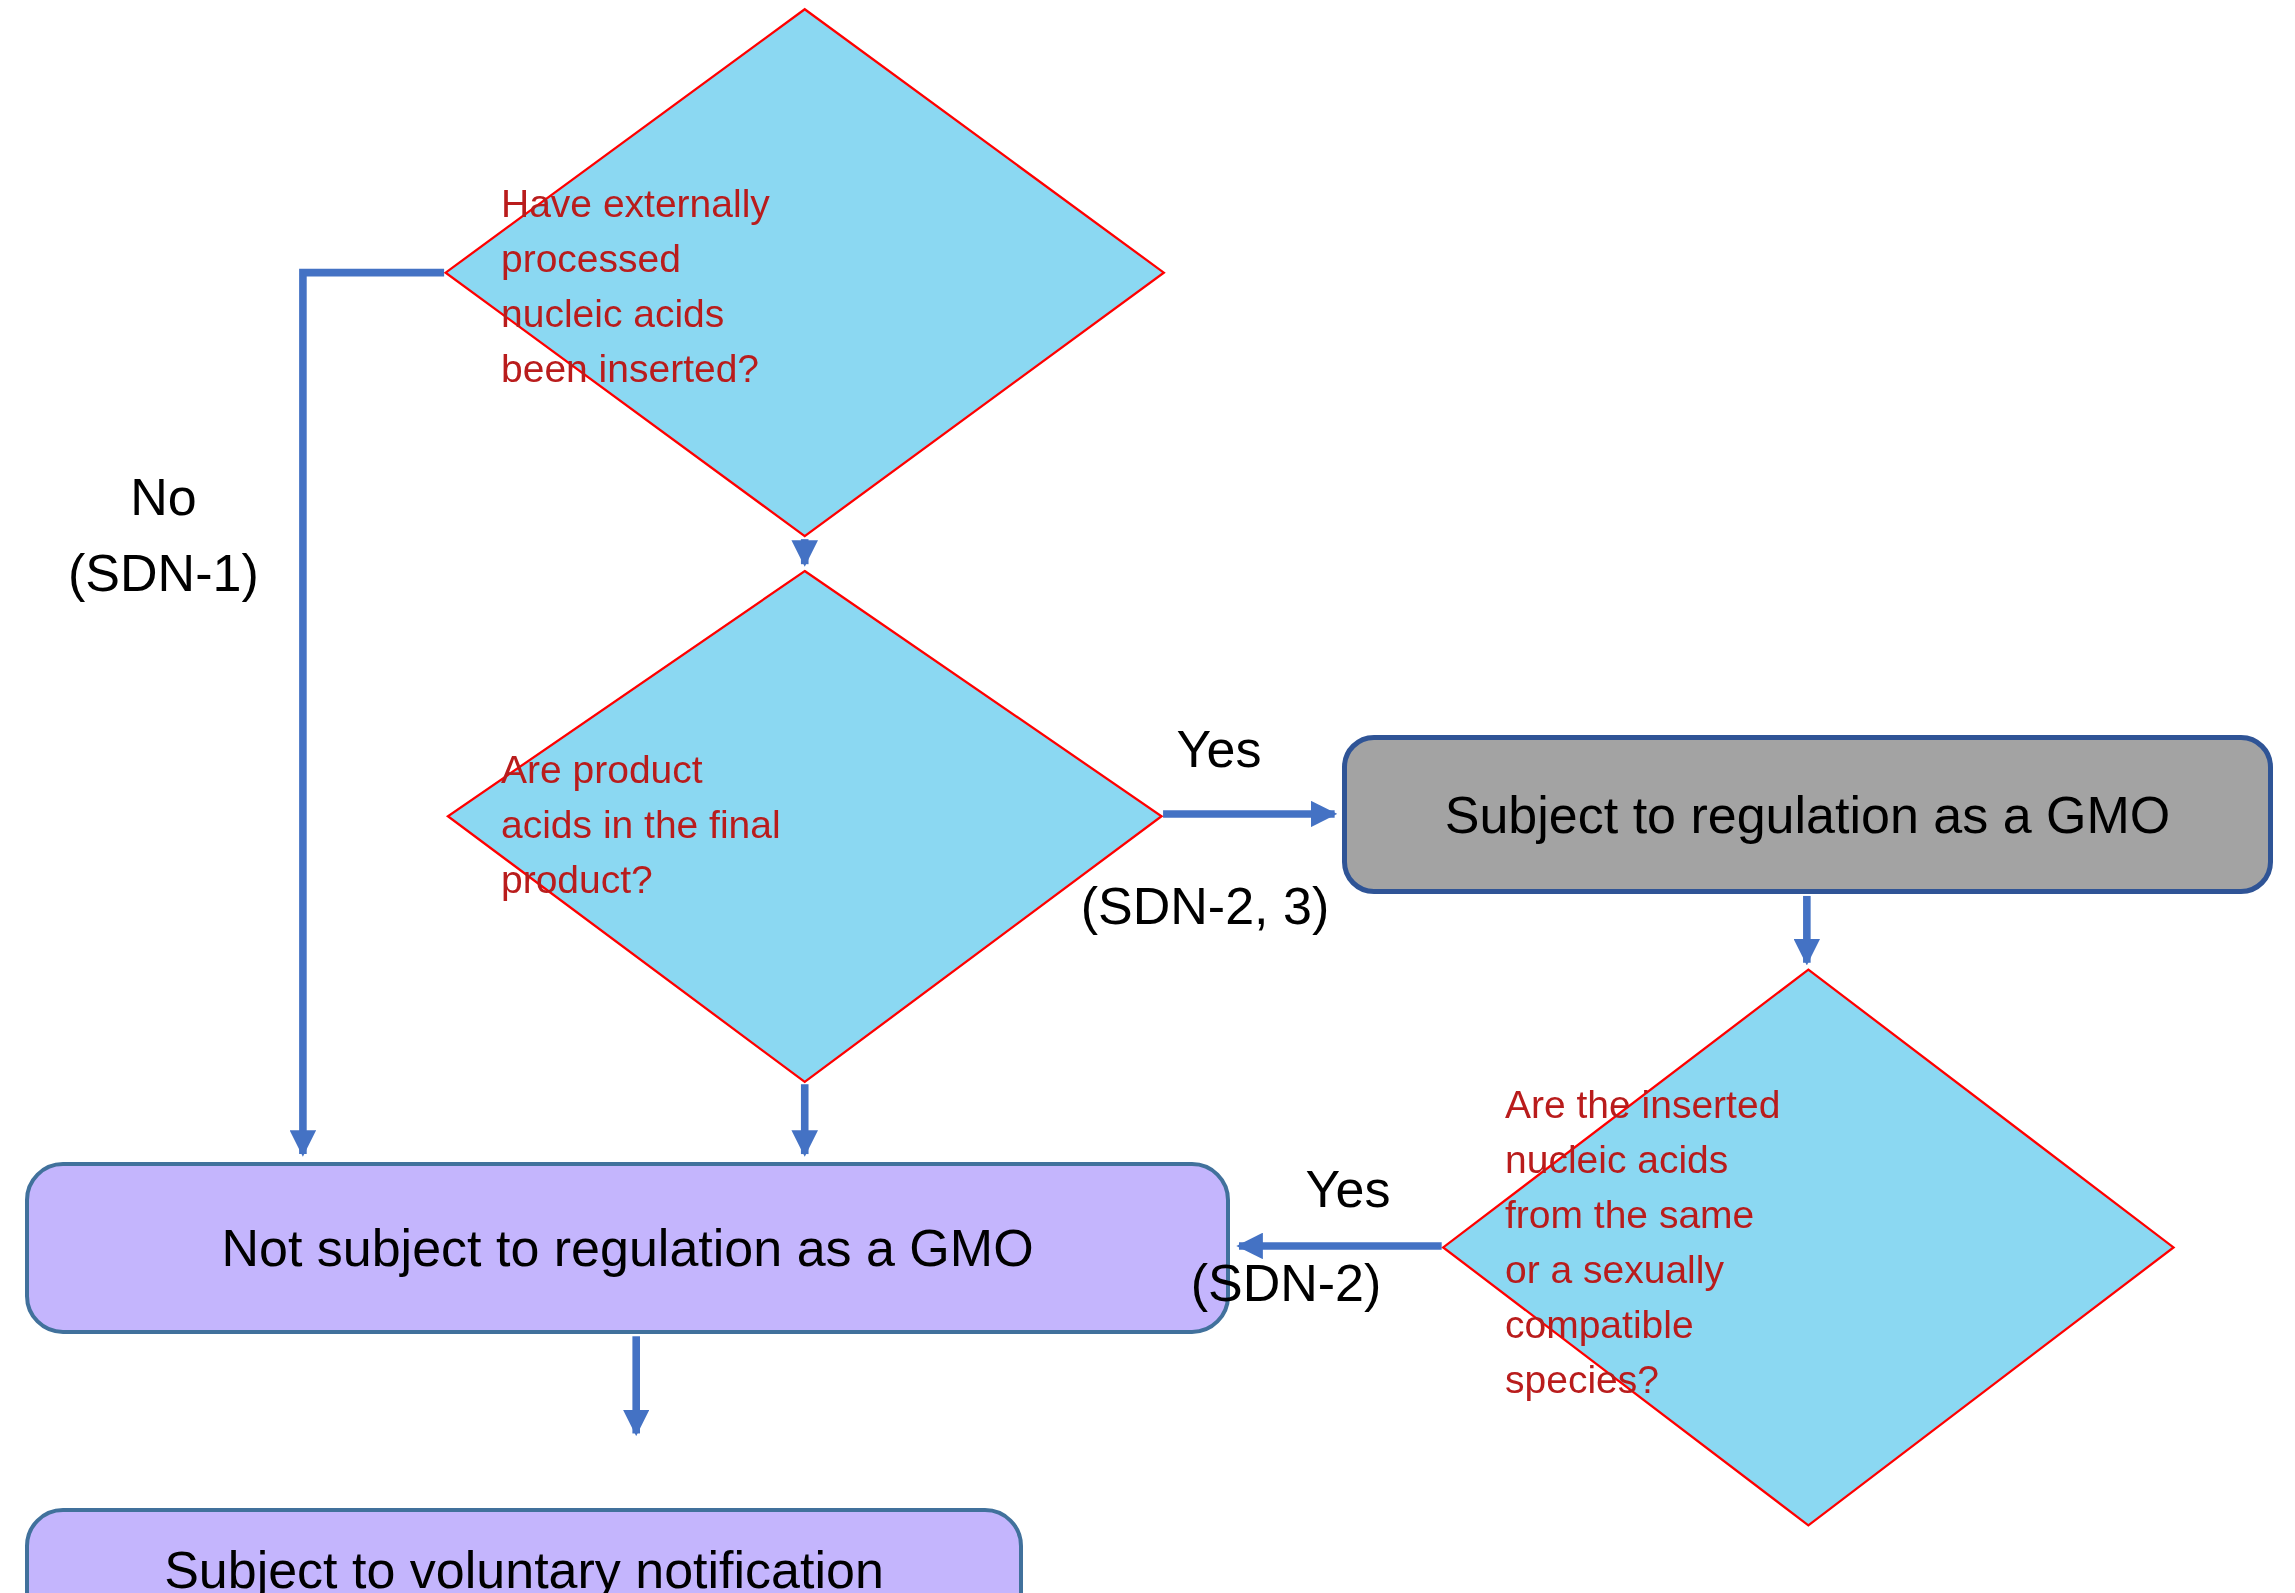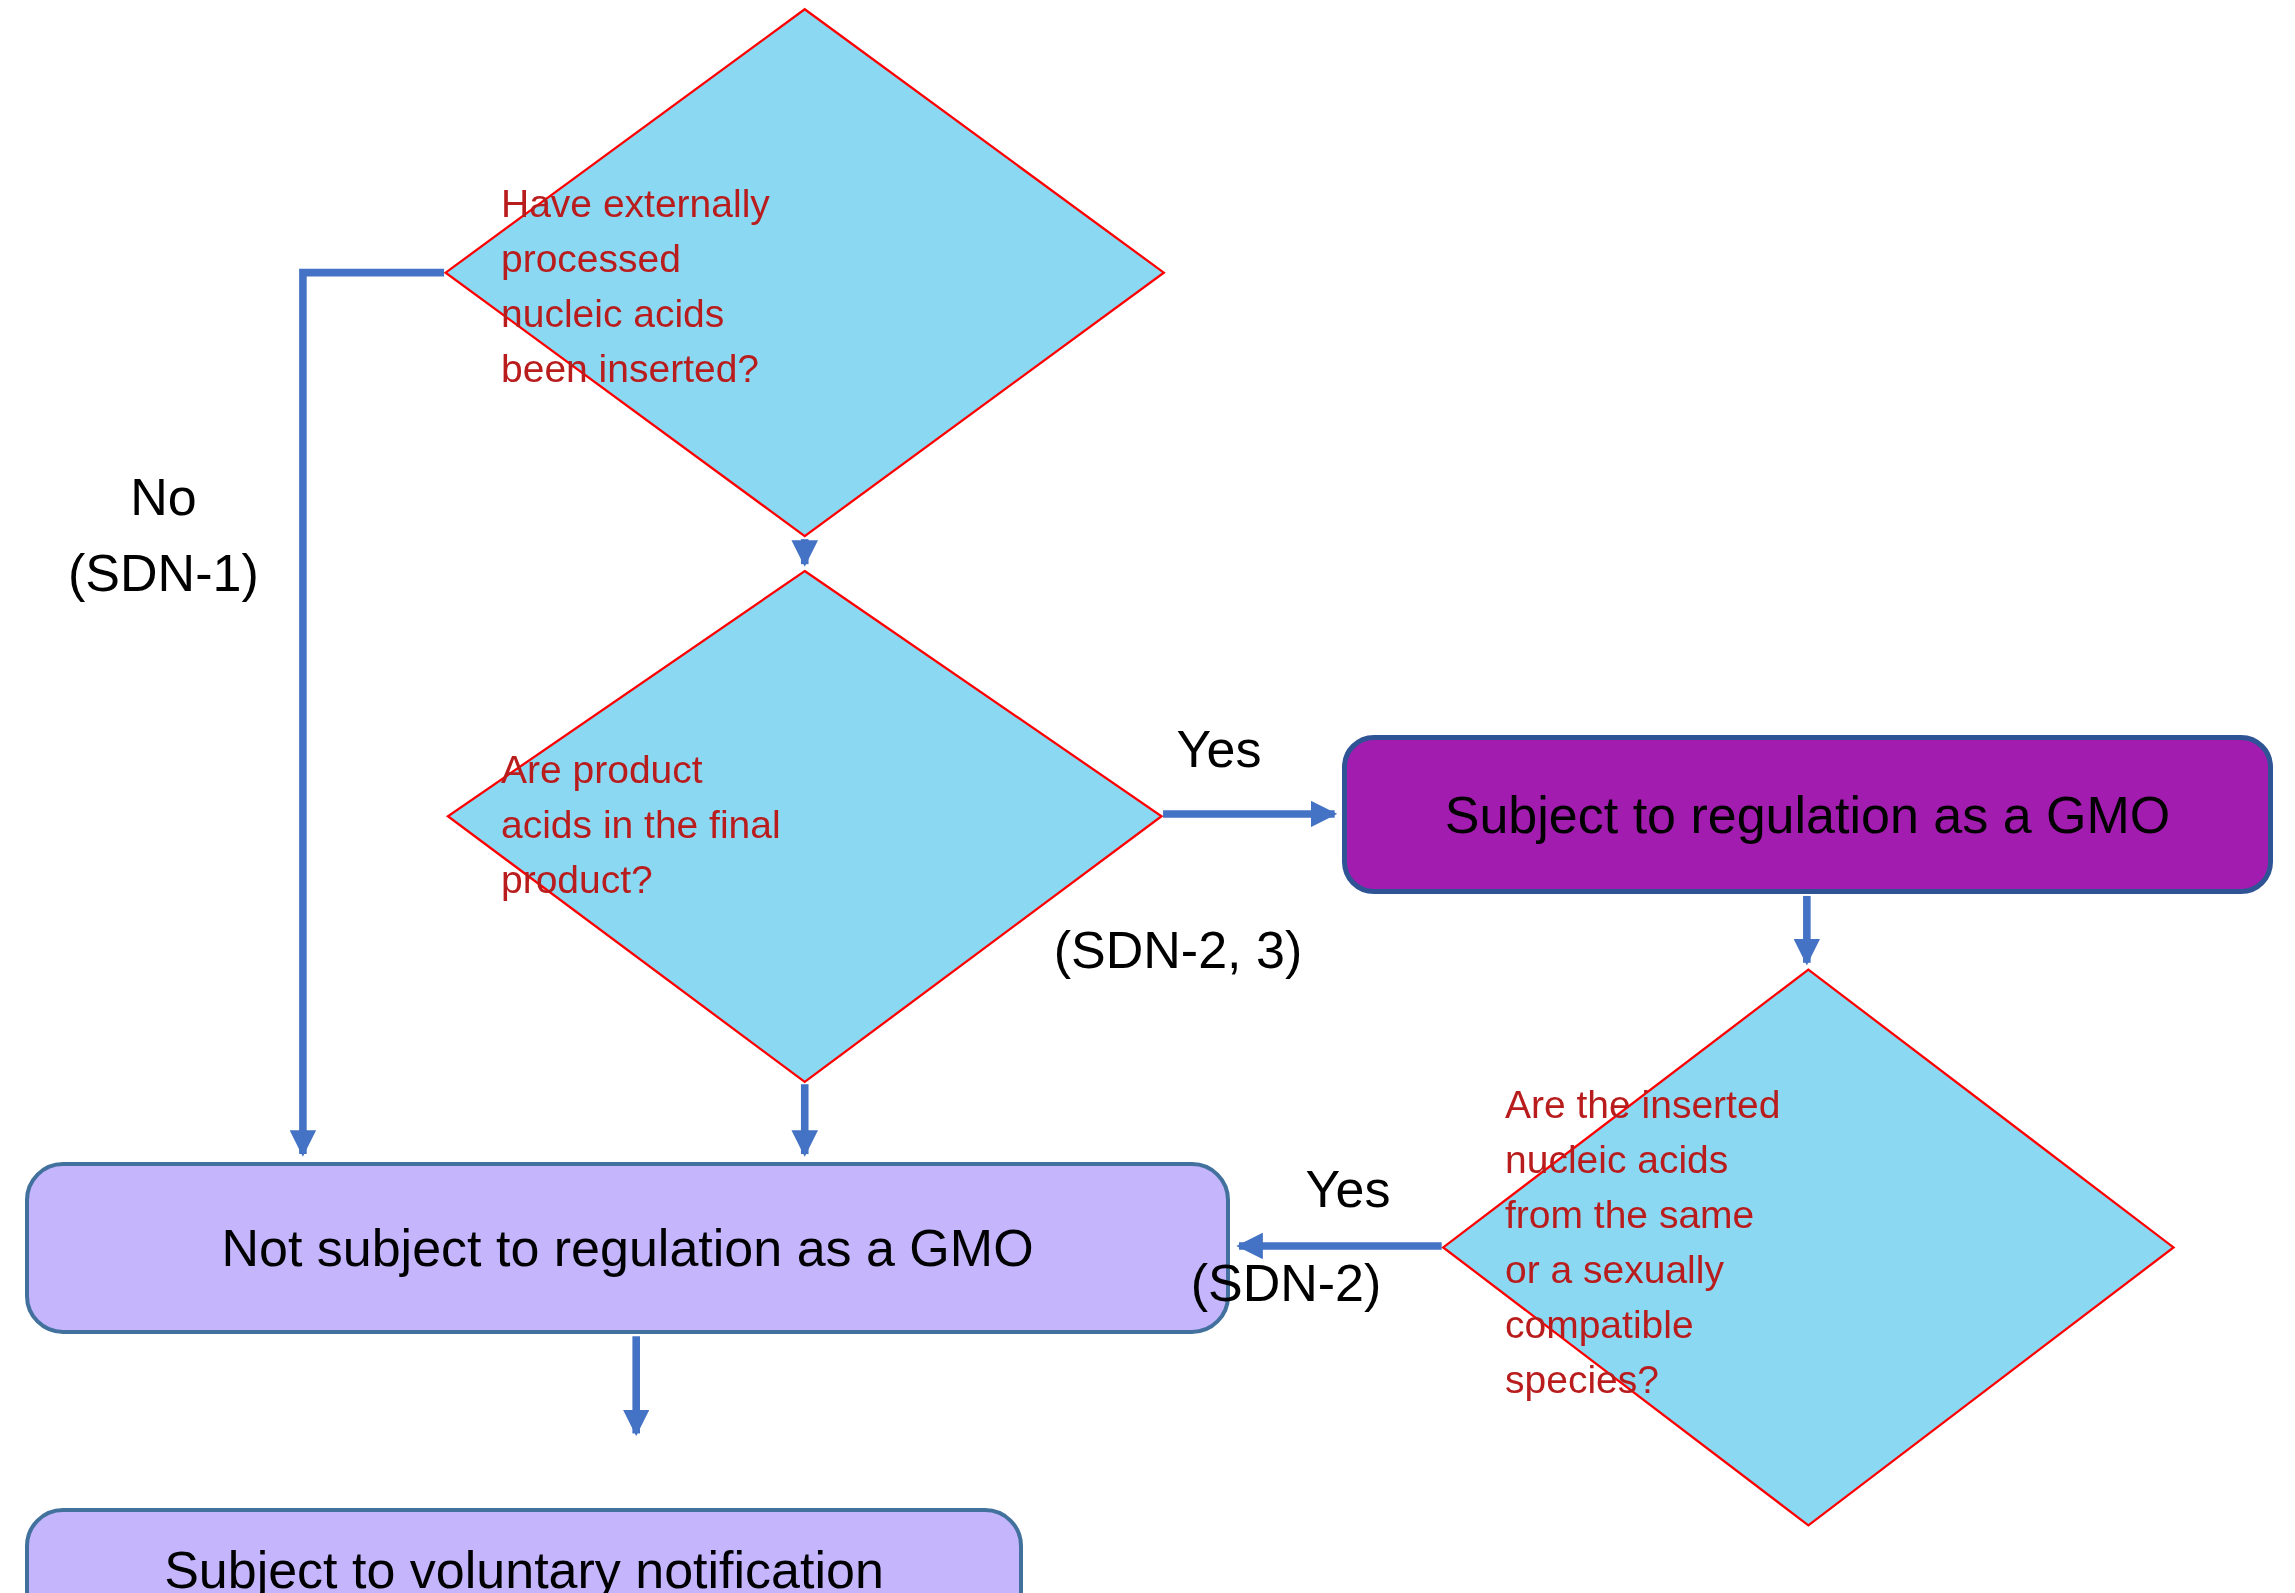--- a/index.html
+++ b/index.html
@@ -10,21 +10,21 @@
     font-family:"Liberation Sans", sans-serif;
     overflow:hidden;
   }
   #connector-layer{position:absolute;left:0;top:0;width:2295px;height:1593px;}
   .conn{stroke:#4472C4;stroke-width:10;fill:none;stroke-linejoin:miter;stroke-linecap:butt;}
   .diamond{fill:#8BD8F2;stroke:#FF0000;stroke-width:3;}
   .box{
     position:absolute;display:flex;align-items:center;justify-content:center;
     font-size:52px;color:#000000;box-sizing:border-box;text-align:center;
   }
-  .box-red{background:#a21caf;border:5.3px solid #2F5496;border-radius:32px;}
+  .box-red{background:#a3a3a3;border:5.3px solid #2F5496;border-radius:32px;}
   .box-green{background:#c4b5fd;border:4.6px solid #41719C;border-radius:38px;}
   .diamond-label{
     position:absolute;text-align:left;color:#b91c1c;
     font-size:39px;line-height:55px;
   }
   .edge-label{
     position:absolute;text-align:center;color:#000000;
     font-size:52px;line-height:76px;
   }
 </style>
@@ -86,19 +86,19 @@
     <div>compatible</div>
     <div>species?</div>
   </div>
 
   <div class="edge-label" style="left:11.4px;top:459px;width:304px;">
     <div>No</div>
     <div>(SDN-1)</div>
   </div>
 
   <div class="edge-label" style="left:1109px;top:720px;width:220px;line-height:58px;"><span>Yes</span></div>
-  <div class="edge-label" style="left:1026px;top:877px;width:304px;line-height:58px;margin-top:44px;"><span>(SDN-2, 3)</span></div>
+  <div class="edge-label" style="left:1053px;top:877px;width:304px;line-height:58px;"><span>(SDN-2, 3)</span></div>
 
   <div class="edge-label" style="left:1238px;top:1160px;width:220px;line-height:58px;"><span>Yes</span></div>
   <div class="edge-label" style="left:1159px;top:1254px;width:254px;line-height:58px;"><span>(SDN-2)</span></div>
 
 </div>
 
 
 </body></html>

